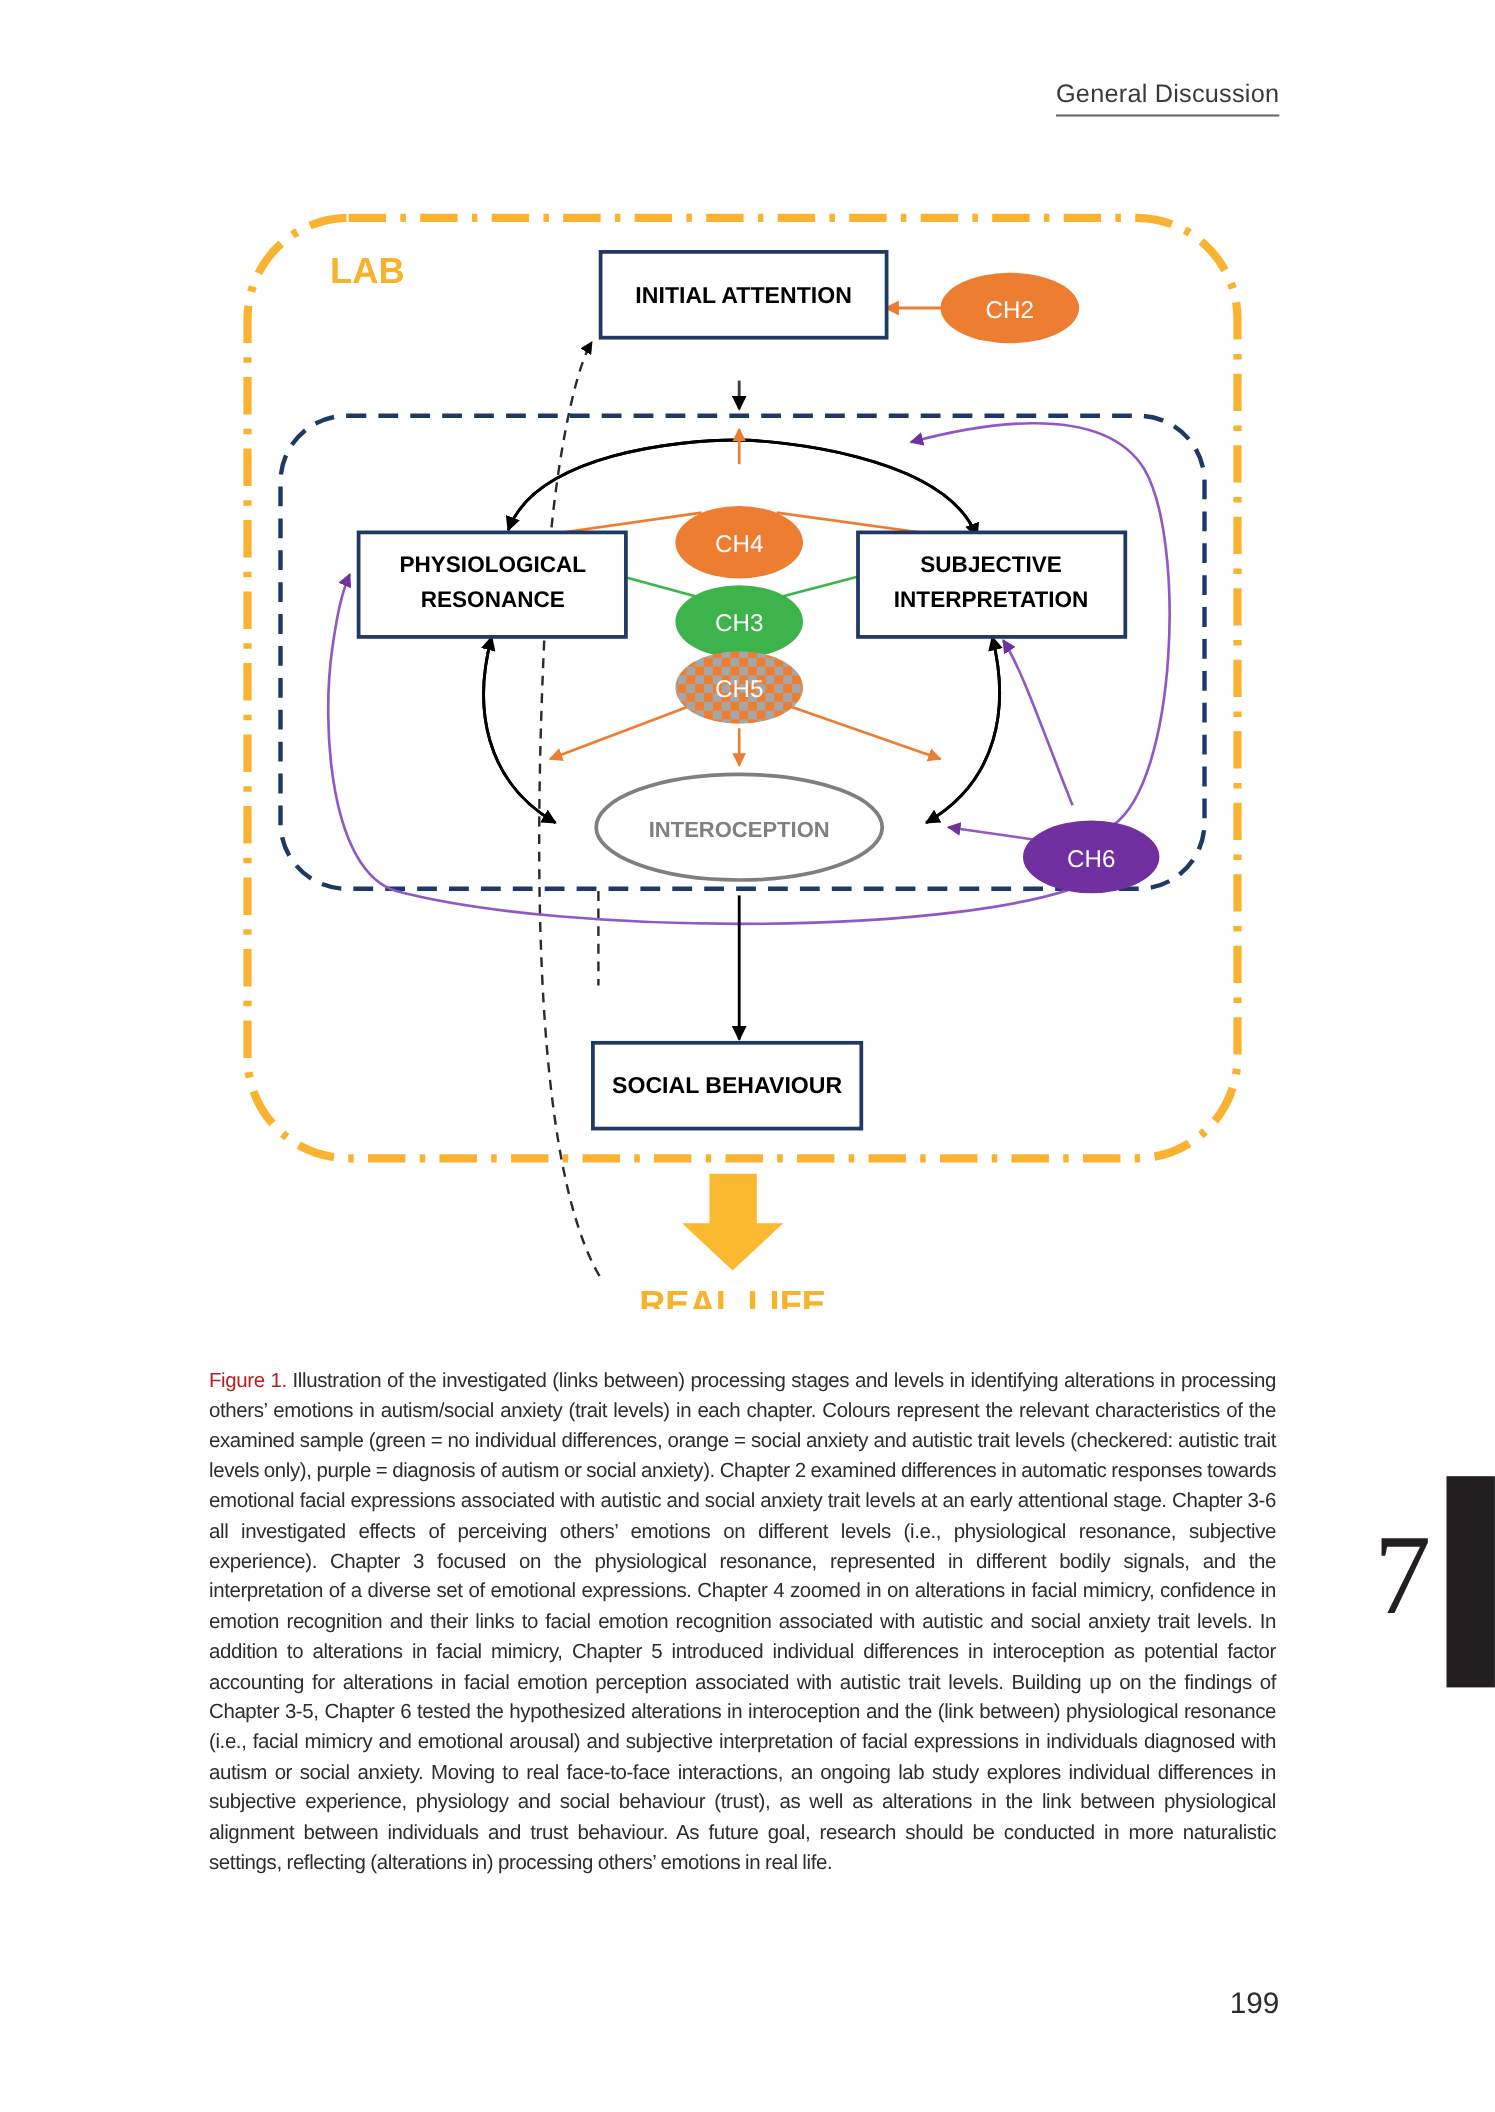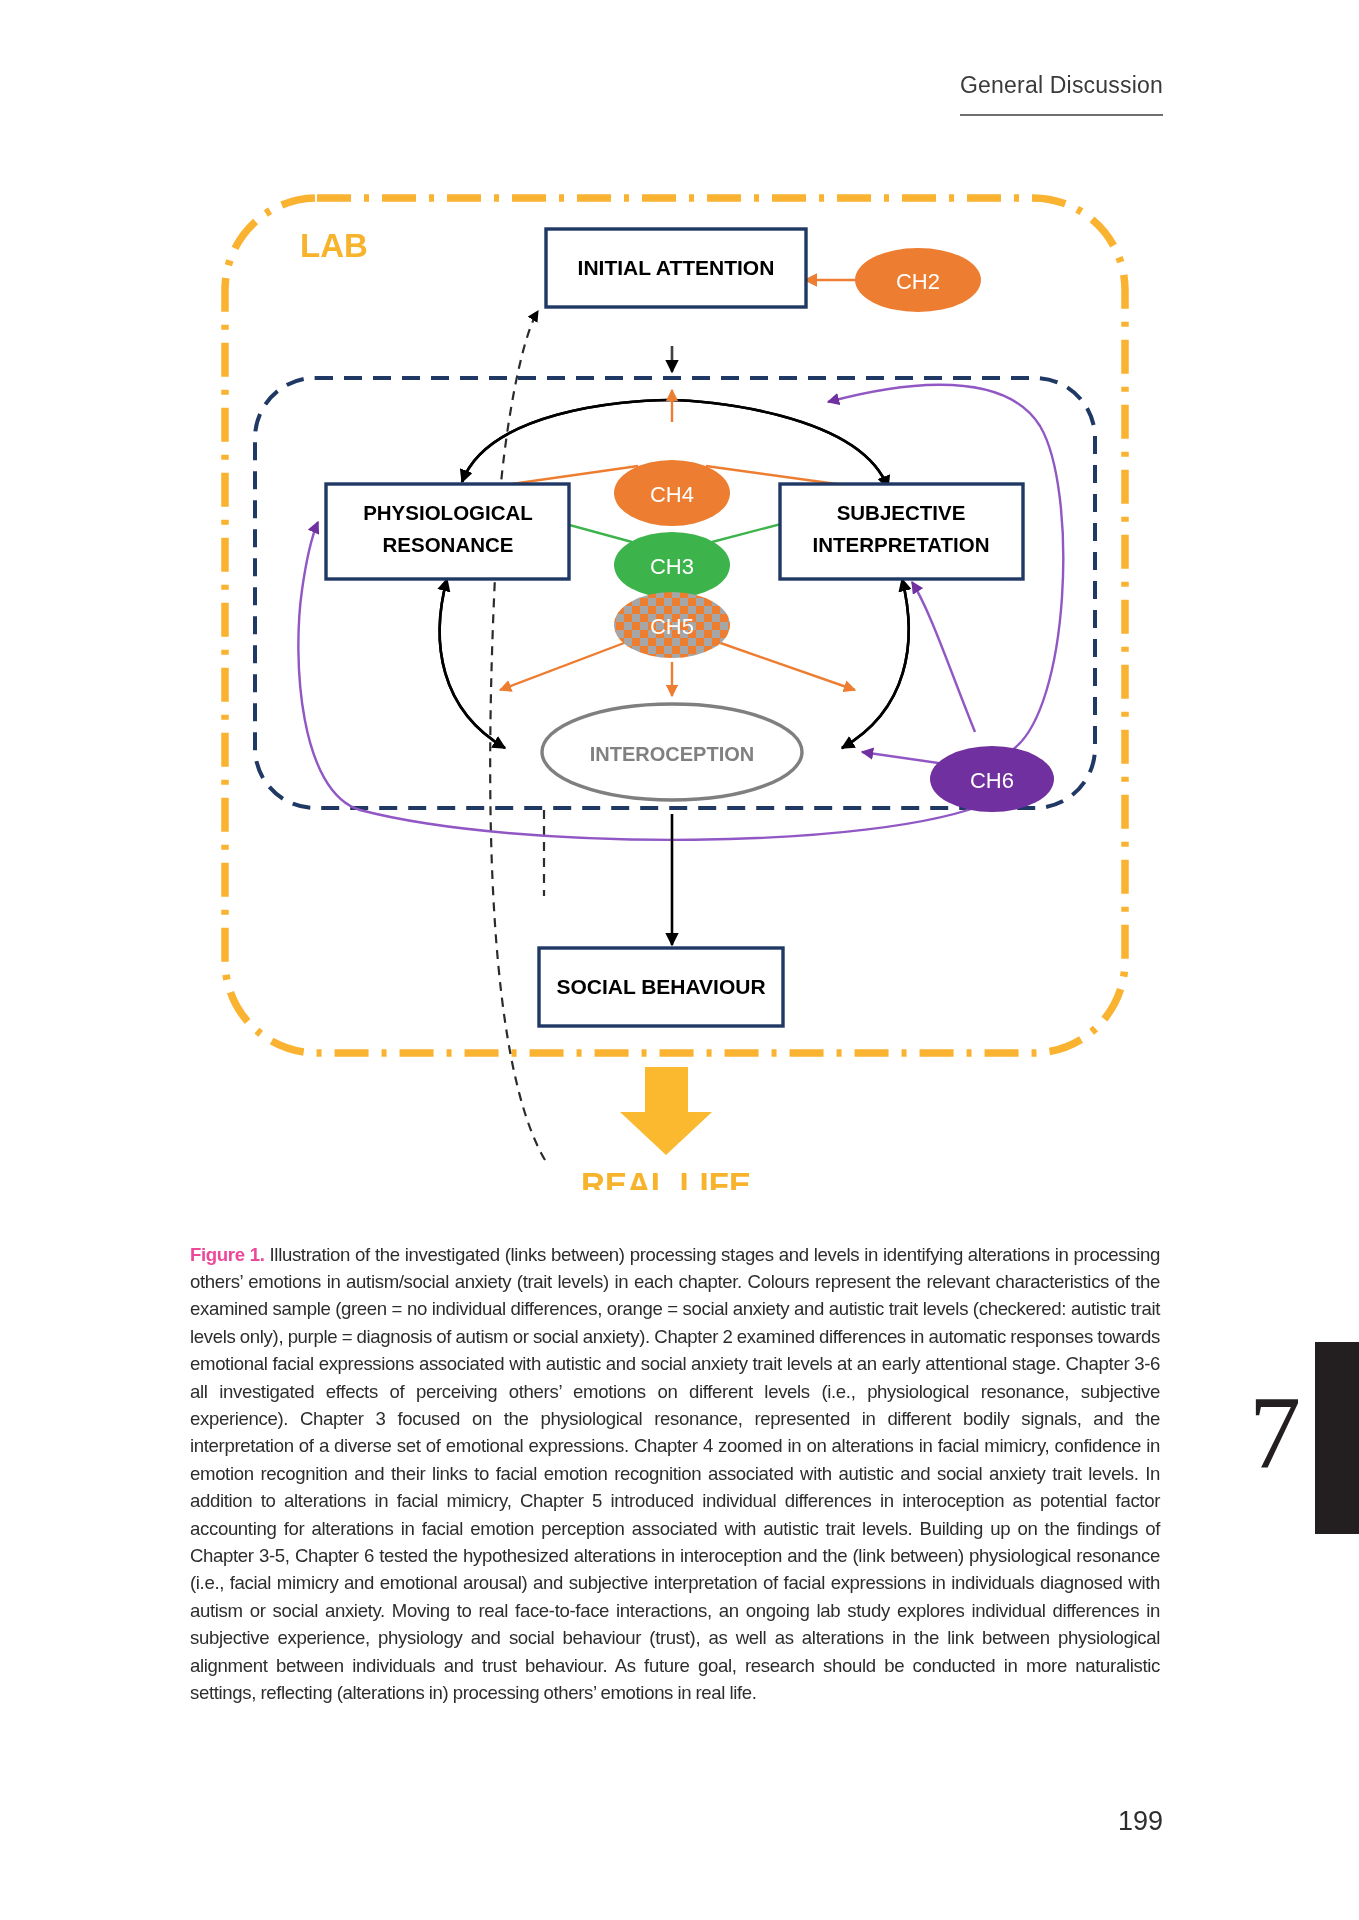--- a/index.html
+++ b/index.html
@@ -22,21 +22,21 @@
     top: 72px;
     right: 196px;
     text-align: right;
   }
   #running-header .hdr-text {
     font-family: "Liberation Sans", sans-serif;
     font-size: 23px;
     letter-spacing: .2px;
     color: #3a3a3a;
     display: block;
-    padding-bottom: 15px;
+    padding-bottom: 5px;
   }
   #running-header .hdr-rule {
     display: block;
     height: 1.6px;
     background: #6f6f6f;
     width: 100%;
   }
 
   
   #figure-area {
@@ -56,22 +56,22 @@
     width: 970px;
     font-family: "Liberation Sans", sans-serif;
     font-size: 18.6px;
     line-height: 27.4px;
     text-align: justify;
     color: #2d2d2d;
     letter-spacing: -0.35px;
     word-spacing: -0.5px;
   }
   #figure-caption .fig-label {
-    font-weight: bold;
-    color: #ec4899;
+    font-weight: normal;
+    color: #b91c1c;
   }
 
   
   #chapter-tab {
     position: absolute;
     right: 0;
     top: 1342px;
     width: 44px;
     height: 192px;
     background: #231f20;

